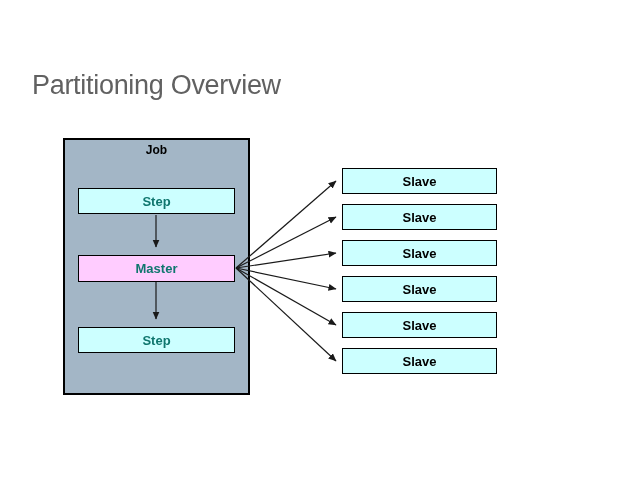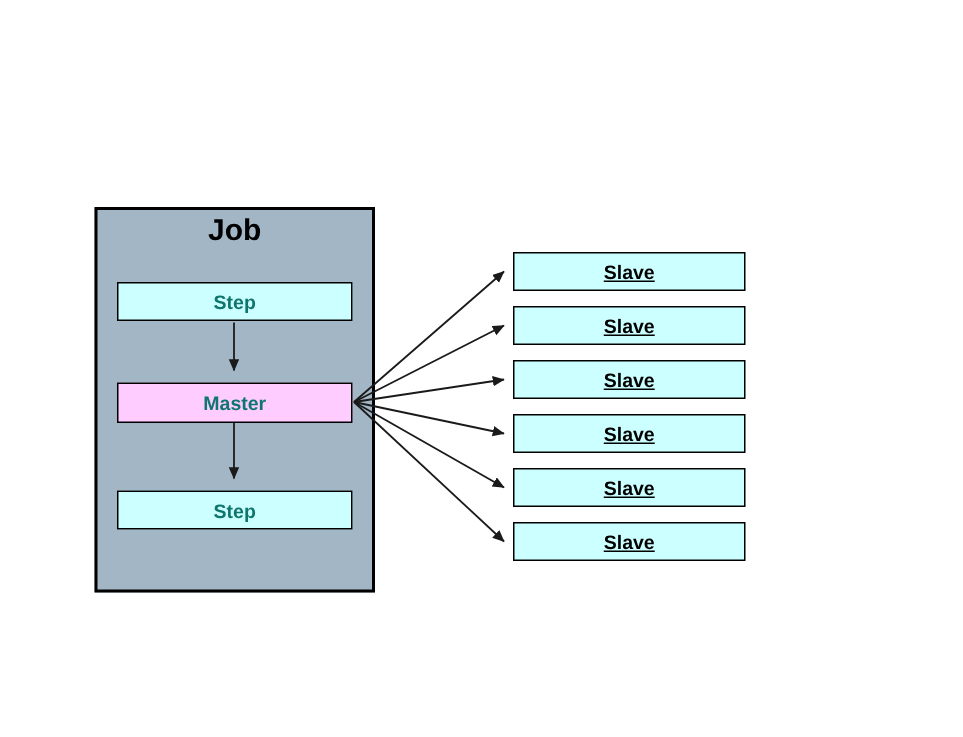--- a/index.html
+++ b/index.html
@@ -35,21 +35,21 @@
     box-sizing: border-box;
     background: var(--job_fill, #A3B6C6);
     border: 2px solid var(--border_color, #000000);
   }
   .job-label {
     position: absolute;
     left: 63px;
     top: 143px;
     width: 187px;
     text-align: center;
-    font-size: 20px;
+    font-size: 12px;
     font-weight: 700;
     color: #000000;
   }
   .node {
     position: absolute;
     box-sizing: border-box;
     border: 1px solid var(--border_color, #000000);
     display: flex;
     align-items: center;
     justify-content: center;
@@ -76,40 +76,40 @@
     width: 155px;
     height: 26px;
     background: var(--node_fill_cyan, #CCFFFF);
     border: 1px solid var(--border_color, #000000);
     display: flex;
     align-items: center;
     justify-content: center;
     font-size: 13px;
     font-weight: 700;
     color: #000000;
-    text-decoration: underline;
   }
   .arrow-layer {
     position: absolute;
     left: 0;
     top: 0;
     width: 642px;
     height: 491px;
     pointer-events: none;
   }
   .arrow-layer line {
     stroke: var(--line_color, #1a1a1a);
     stroke-width: 1.2;
   }
 </style>
 </head>
 <body>
 
 <div class="slide">
 
+  <h1 class="slide-title">Partitioning Overview</h1>
 
   <div class="job-box"></div>
   <div class="job-label">Job</div>
 
   <div class="node cyan step-top">Step</div>
   <div class="node pink master-node">Master</div>
   <div class="node cyan step-bottom">Step</div>
 
   <div class="slave-column">
 

